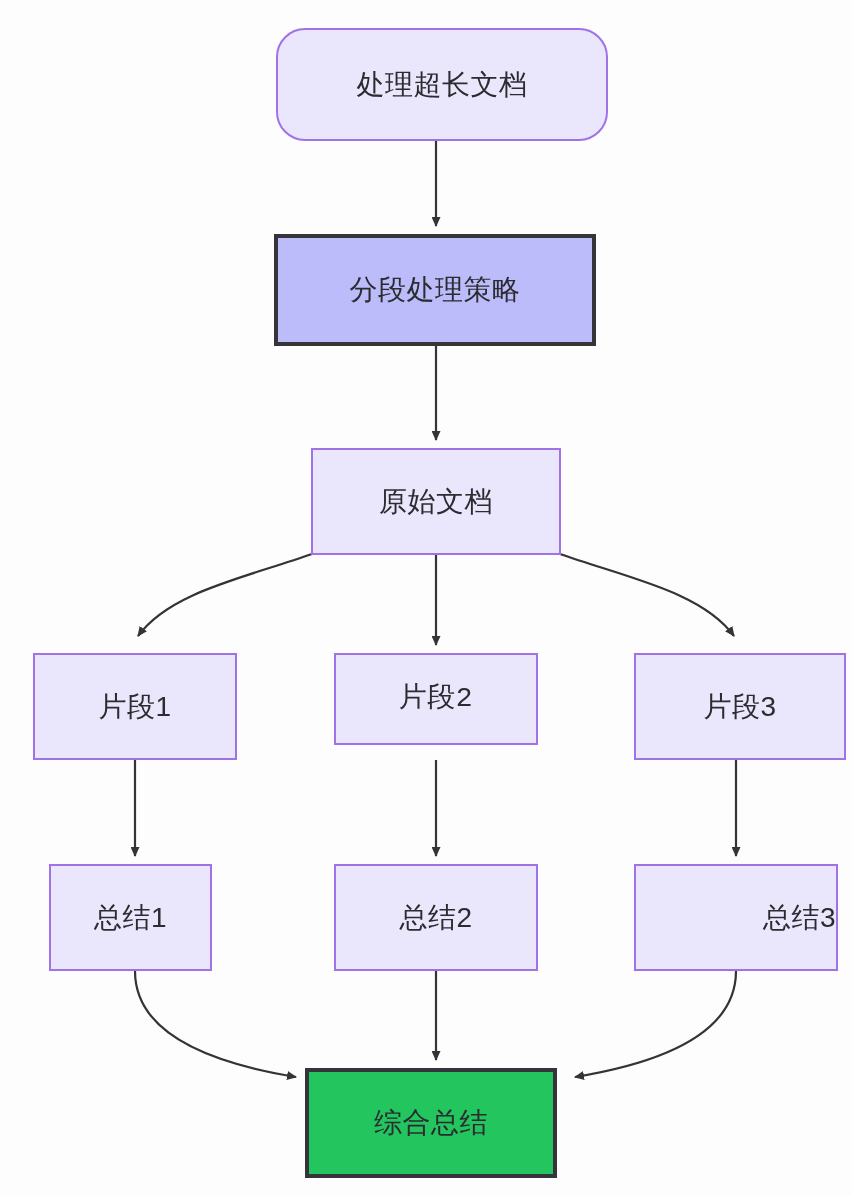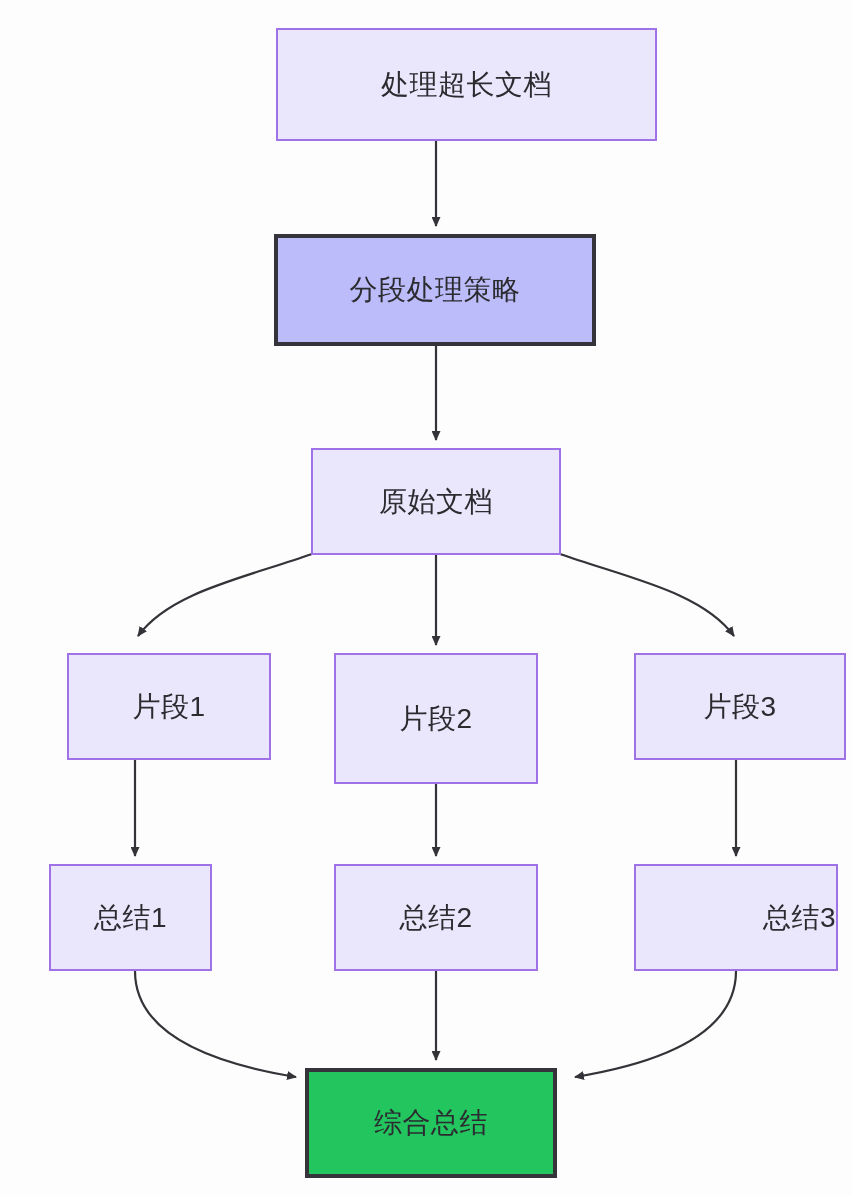--- a/index.html
+++ b/index.html
@@ -45,26 +45,26 @@
   }
   .node.periwinkle {
     background: #bcbcfb;
     border: 4px solid #34343a;
   }
   .node.green {
     background: #22c55e;
     border: 4px solid #34343a;
   }
   
-  #node-process-long-doc { left: 276px; top: 28px;   width: 381px; height: 113px; }
+  #node-process-long-doc { left: 276px; top: 28px;   width: 332px; height: 113px; border-radius: 29px; }
   #node-chunk-strategy   { left: 274px; top: 234px;  width: 322px; height: 112px; }
   #node-source-doc       { left: 311px; top: 448px;  width: 250px; height: 107px; }
 
-  #node-fragment-1 { left: 33px;  top: 653px; width: 204px; height: 107px; margin-left: 34px; }
-  #node-fragment-2 { left: 334px; top: 653px; width: 204px; height: 131px; }
+  #node-fragment-1 { left: 33px;  top: 653px; width: 204px; height: 107px; }
+  #node-fragment-2 { left: 334px; top: 653px; width: 204px; height: 92px; font-family: Liberation Mono, monospace; }
   #node-fragment-3 { left: 634px; top: 653px; width: 212px; height: 107px; }
 
   #node-summary-1 { left: 33px;  top: 864px; width: 163px; height: 107px; margin-left: 16px; }
   #node-summary-2 { left: 334px; top: 864px; width: 204px; height: 107px; }
   #node-summary-3 { left: 634px; top: 864px; width: 204px; height: 107px; justify-content: flex-end; }
 
   #node-final-summary { left: 305px; top: 1068px; width: 252px; height: 110px; }
 </style>
 </head>
 <body>

